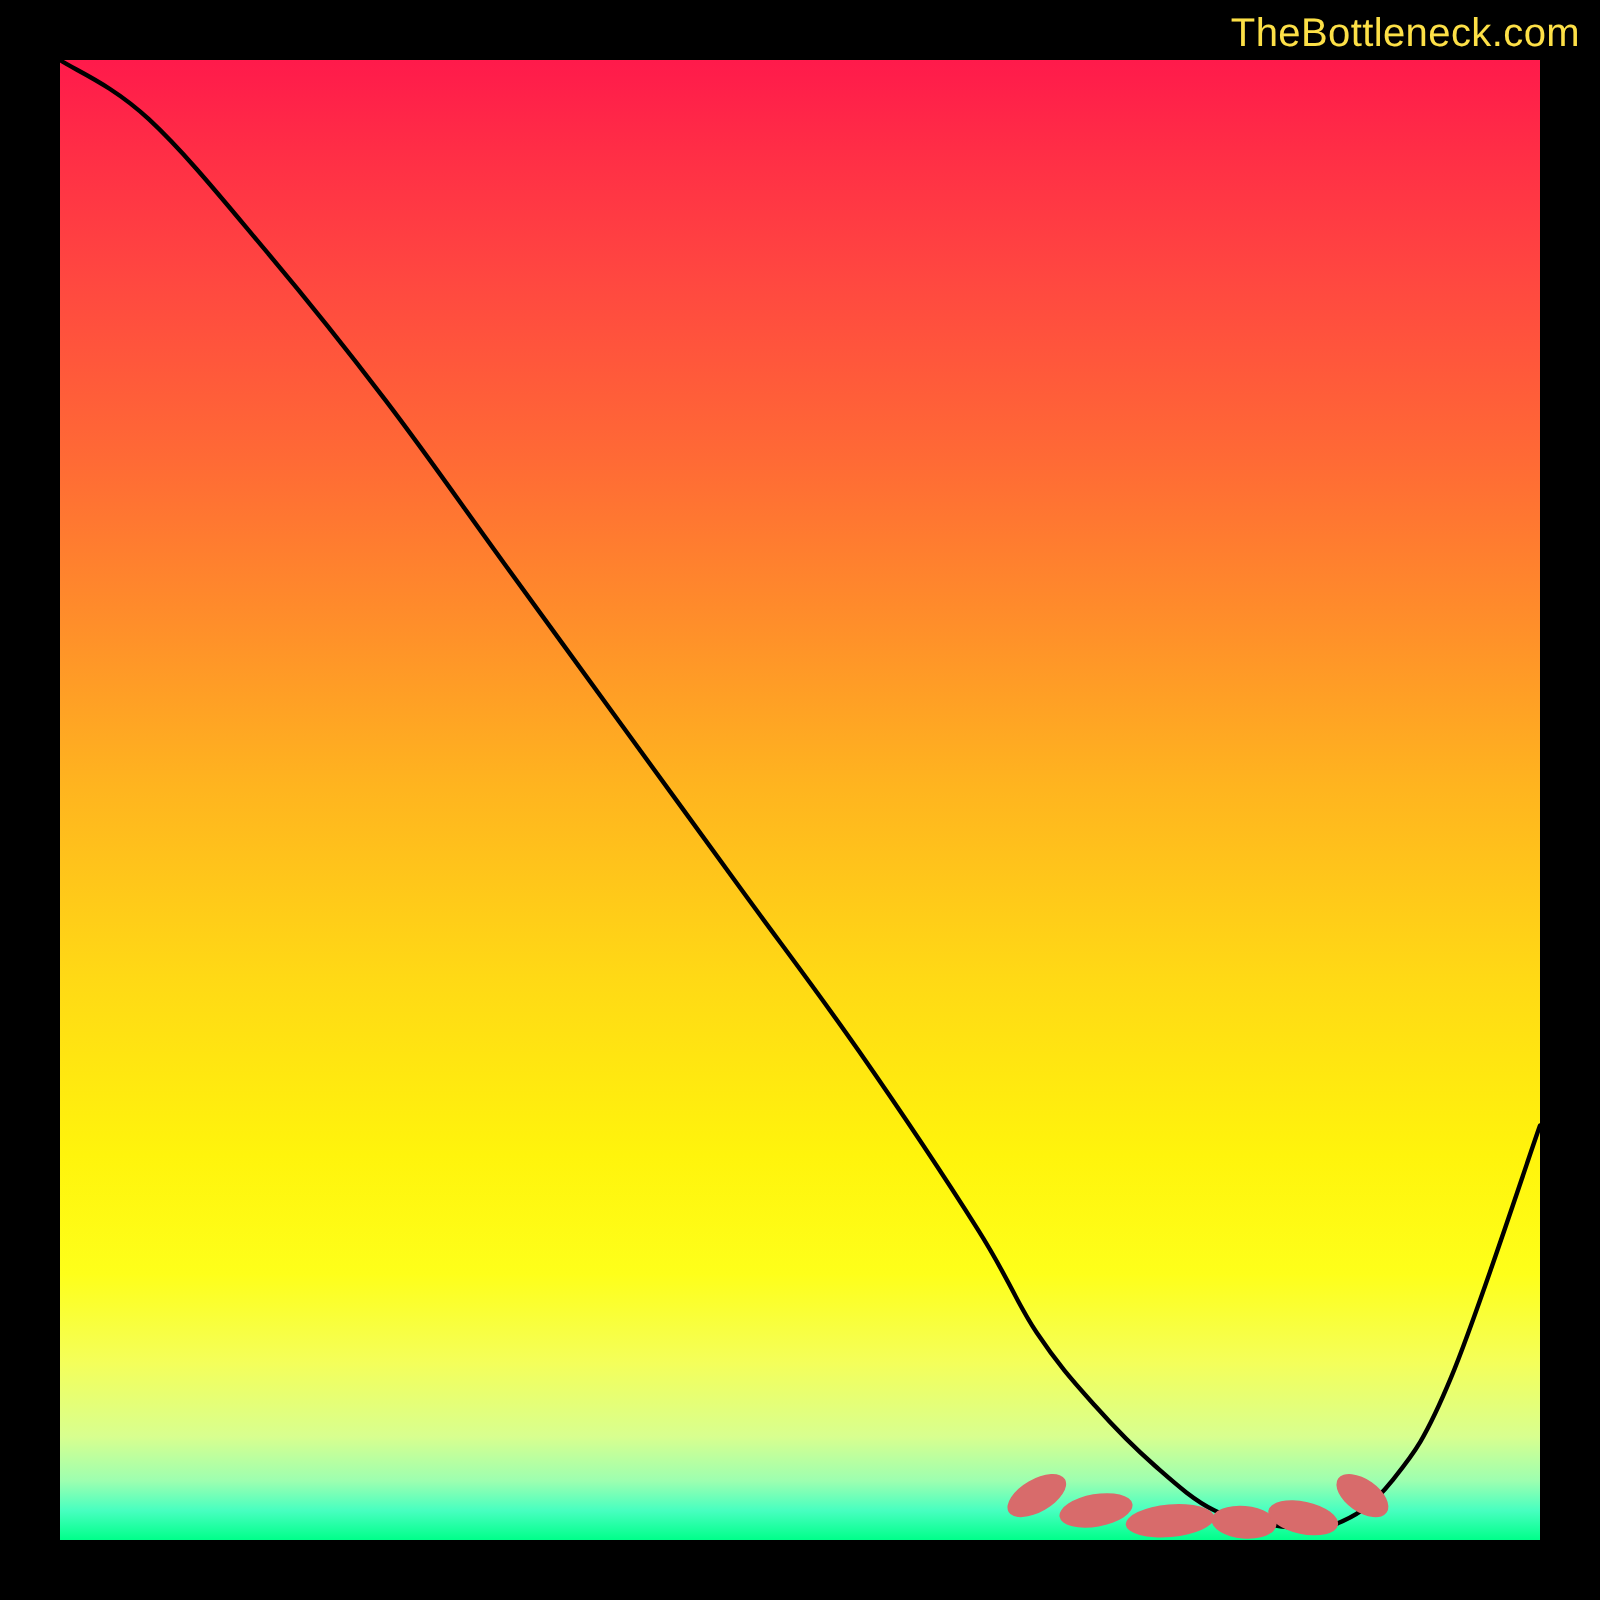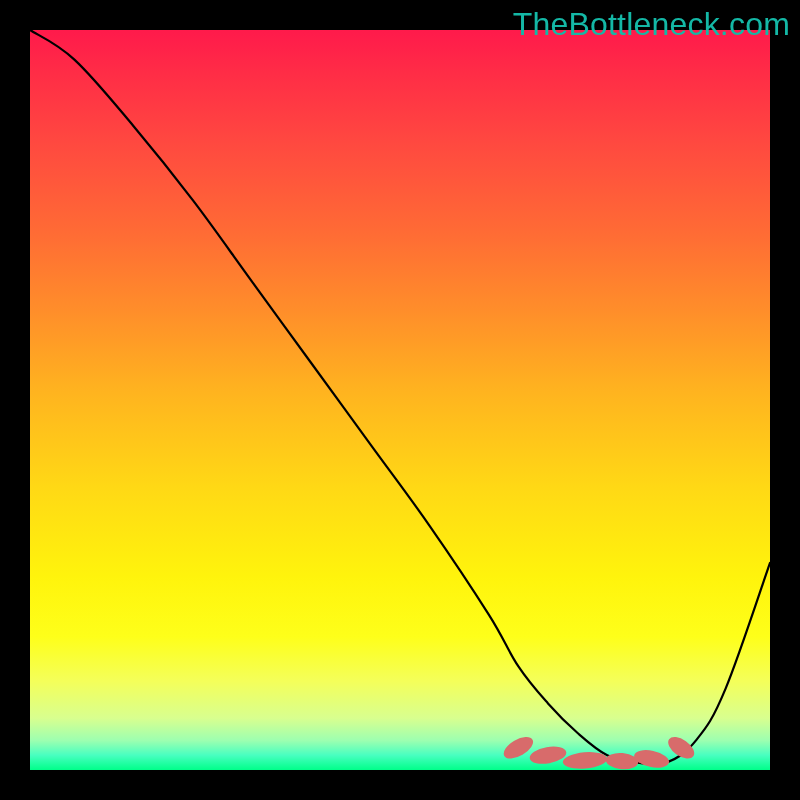--- a/index.html
+++ b/index.html
@@ -14,22 +14,22 @@
   .frame {
     position: relative;
     width: 800px;
     height: 800px;
     background: #000;
   }
   .watermark {
     position: absolute;
     top: 6px;
     right: 10px;
-    color: #14b8a6;
-    font-size: 32px;
+    color: #fde047;
+    font-size: 20px;
     font-weight: 500;
     letter-spacing: 0.2px;
     z-index: 5;
     text-align: right;
   }
   .plot-area {
     position: absolute;
     left: 30px;
     top: 30px;
     width: 740px;

